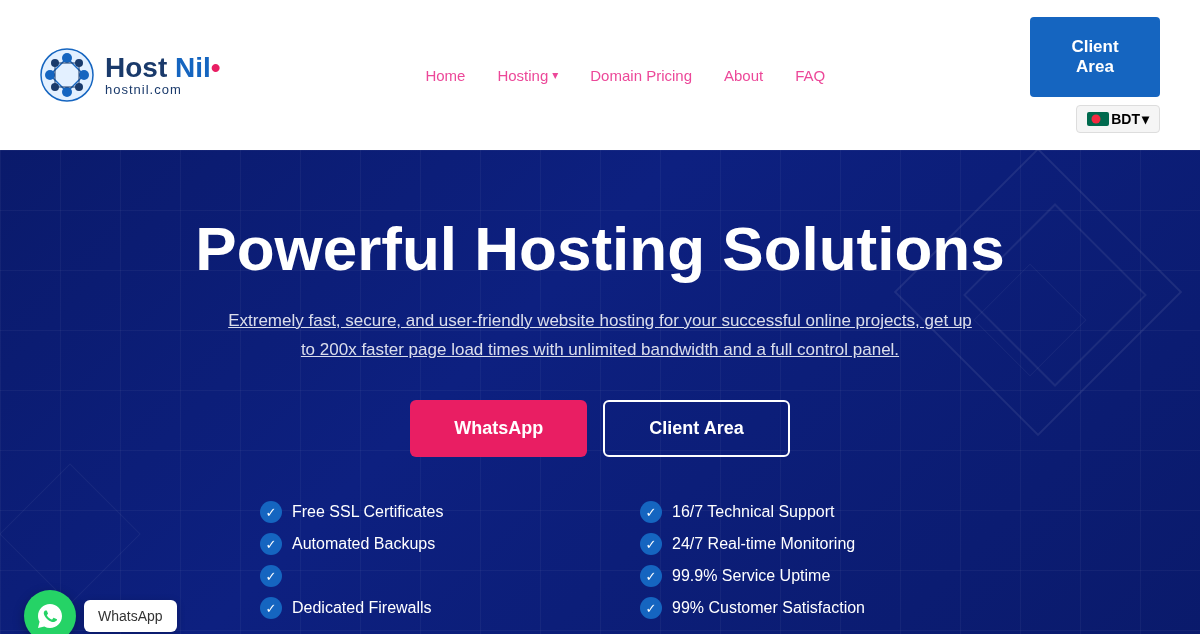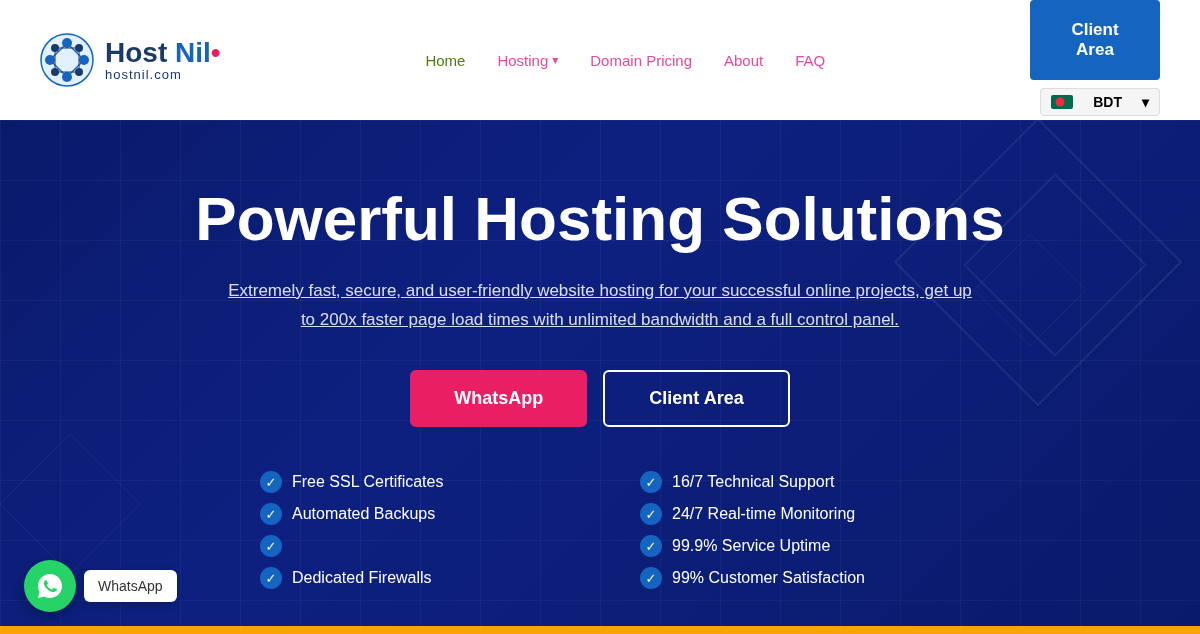--- a/index.html
+++ b/index.html
@@ -1,22 +1,23 @@
 <!DOCTYPE html>
 <html><head>
   <meta charset="utf-8">
   <style>
     * { margin: 0; padding: 0; box-sizing: border-box; }
     body { font-family: 'Segoe UI', Arial, sans-serif; width: 1200px; height: 634px; overflow: hidden; background: #0a1a6b; }
 
     
     .navbar {
       background: #fff;
-      height: 120px;
-      display: flex;
+      height: 150px;
+      display: flex;
+      align-items: center;
       justify-content: space-between;
       padding: 0 40px;
       position: relative;
       z-index: 10;
     }
     .logo-area {
       display: flex;
       align-items: center;
       gap: 10px;
     }
@@ -54,21 +55,21 @@
     }
     .nav-link {
       text-decoration: none;
       color: #ec4899;
       font-size: 15px;
       font-weight: 500;
       padding: 8px 12px;
       cursor: pointer;
     }
     .nav-link.active {
-      color: #4d7c0f;
+      color: #ec4899;
     }
     .nav-link-hosting {
       display: flex;
       align-items: center;
       gap: 4px;
     }
     .nav-link-hosting::after {
       content: '▾';
       font-size: 12px;
     }
@@ -88,21 +89,21 @@
       cursor: pointer;
       border-radius: 4px;
       line-height: 1.2;
       text-align: center;
       height: 80px;
       width: 130px;
     }
     .currency-selector {
       display: flex;
       align-items: center;
-      gap: 20px;
+      gap: 2px;
       background: #f5f5f5;
       border: 1px solid #ddd;
       padding: 5px 10px;
       border-radius: 4px;
       font-size: 14px;
       font-weight: 600;
       cursor: pointer;
     }
     .flag-bd {
       width: 22px;

